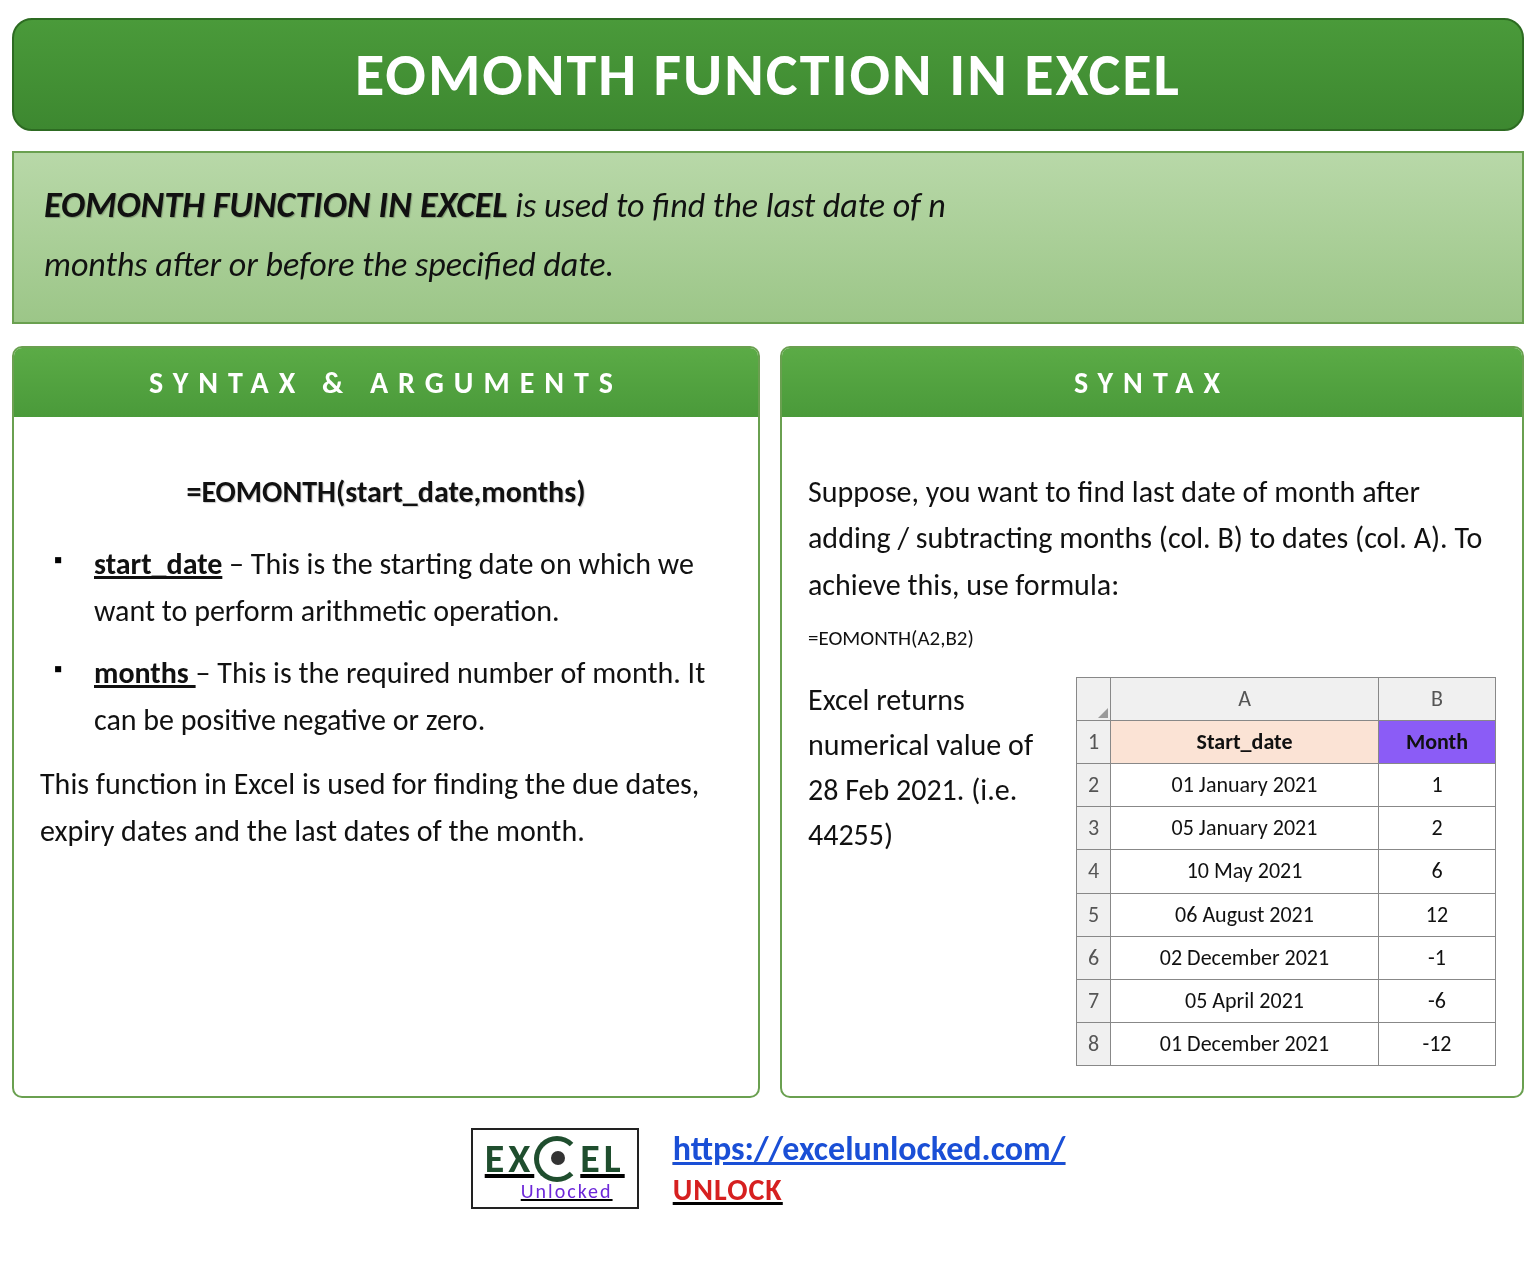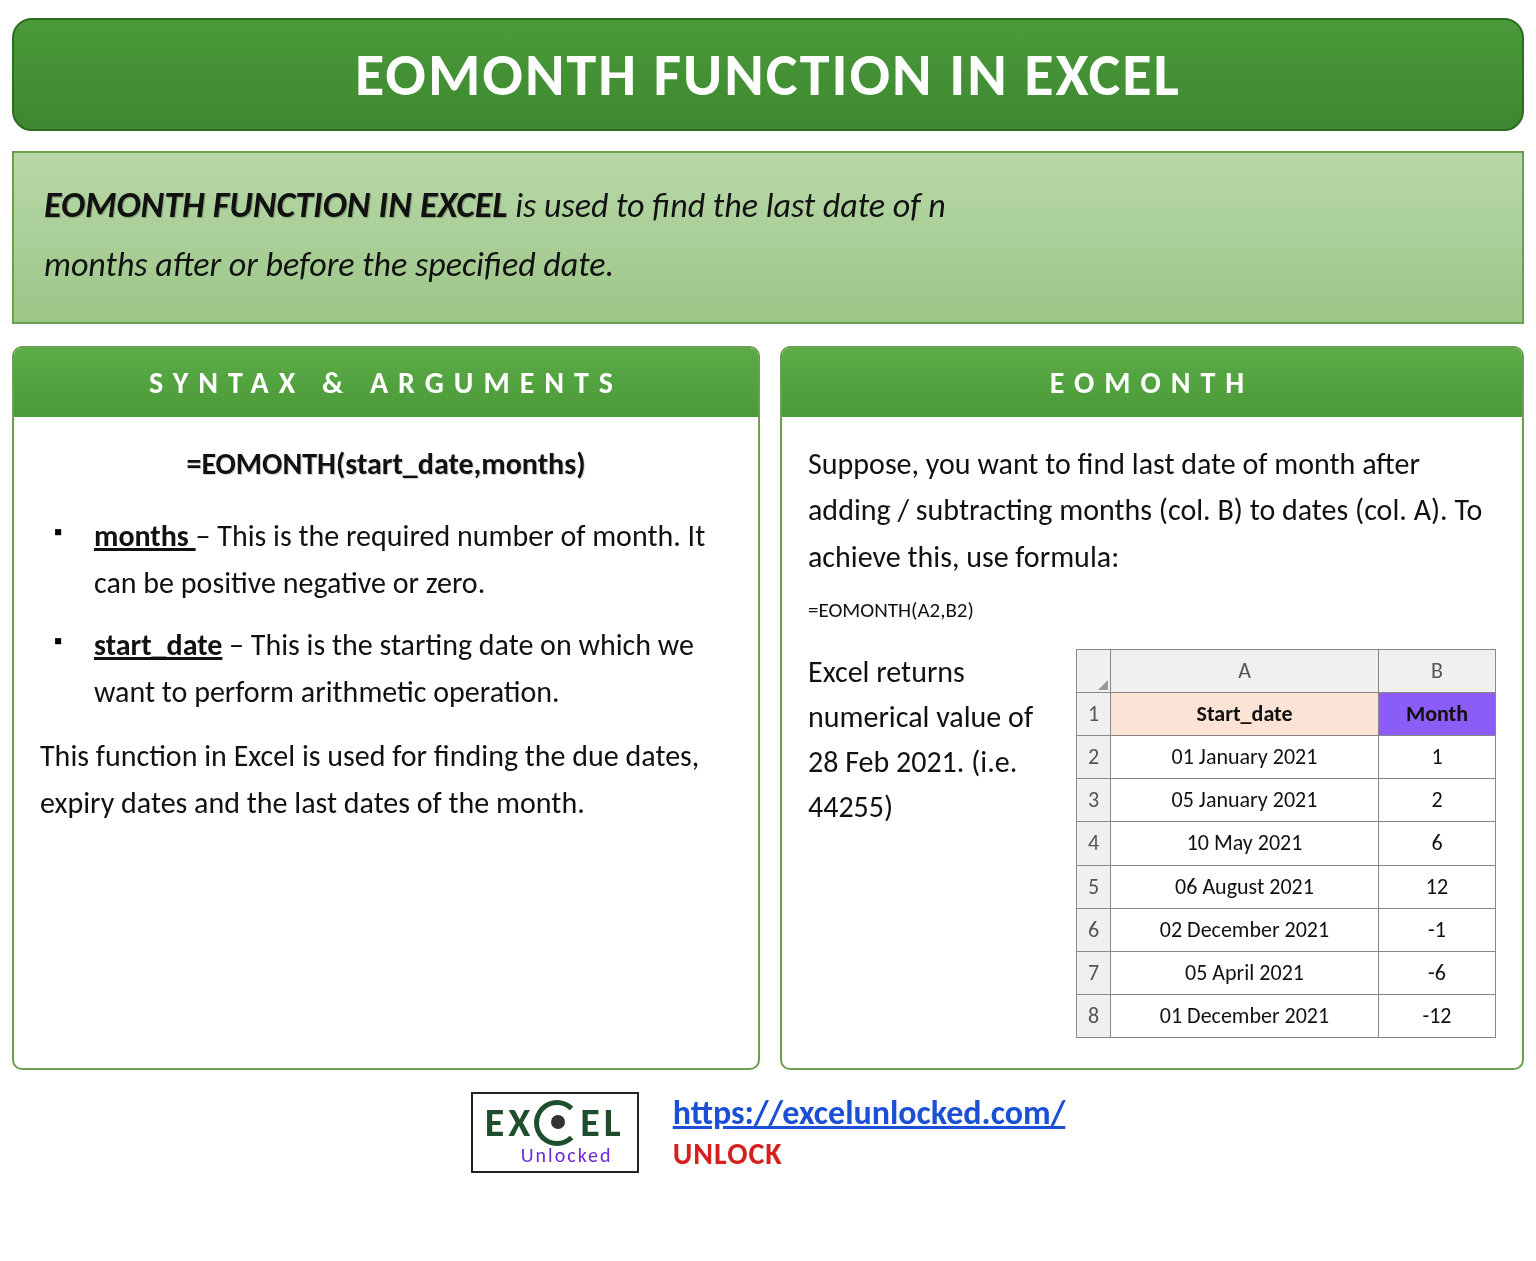--- a/index.html
+++ b/index.html
@@ -39,20 +39,21 @@
     display: flex;
     gap: 20px;
   }
   .card {
     background: #fff;
     border: 2px solid #6aa050;
     border-radius: 10px;
     overflow: hidden;
     display: flex;
     flex-direction: column;
+    gap: 28px;
   }
   .card.left { flex: 0 0 748px; }
   .card.right { flex: 1; }
   .card-header {
     background: linear-gradient(to bottom, #5bab46, #4a9a3a);
     color: #fff;
     text-align: center;
     font-size: 30px;
     font-weight: 700;
     letter-spacing: 10px;
@@ -124,21 +125,22 @@
   }
   table.excel th.colh { background: #f0f0f0; font-weight: 400; color:#555;}
   table.excel td.rowh { background: #f0f0f0; font-weight: 400; width: 34px; color:#555;}
   table.excel td.hdr-a { background: #fbe3d5; font-weight: 700; }
   table.excel td.hdr-b { background: #8b5cf6; font-weight: 700; }
   .footer {
     display: flex;
     align-items: center;
     justify-content: center;
     gap: 34px;
-    margin-top: 22px;
+    margin-top: 30px;
+    text-decoration: underline;
   }
   .logo-box {
     background: #fff;
     border: 2px solid #222;
     padding: 6px 12px;
     display: flex;
     align-items: center;
     gap: 4px;
   }
   .logo-text-stack { line-height: 0.95; }
@@ -177,32 +179,32 @@
 </div>
 
 <div class="columns">
 
   <div class="card left">
     <div class="card-header">SYNTAX &amp; ARGUMENTS</div>
     <div class="card-body">
       <div class="formula-line">=EOMONTH(start_date,months)</div>
       <ul class="args">
         <li>
-          <span class="arg-name">months </span><span>– This is the required number of month. It can be positive negative or zero.</span>
+          <span class="arg-name">start_date</span><span> – This is the starting date on which we want to perform arithmetic operation.</span>
         </li>
         <li>
-          <span class="arg-name">start_date</span><span> – This is the starting date on which we want to perform arithmetic operation.</span>
+          <span class="arg-name">months </span><span>– This is the required number of month. It can be positive negative or zero.</span>
         </li>
       </ul>
       <div>This function in Excel is used for finding the due dates, expiry dates and the last dates of the month.</div>
     </div>
   </div>
 
   <div class="card right">
-    <div class="card-header">EOMONTH</div>
+    <div class="card-header">SYNTAX</div>
     <div class="card-body">
       <div>Suppose, you want to find last date of month after adding / subtracting months (col. B) to dates (col. A). To achieve this, use formula:</div>
       <div class="example-formula">=EOMONTH(A2,B2)</div>
       <div class="example-row">
         <div class="example-text-col">Excel returns numerical value of 28 Feb 2021. (i.e. 44255)</div>
         <div class="excel-table-wrap">
           <table class="excel">
             <tbody>
                 <tr>
               <th class="corner"></th>

